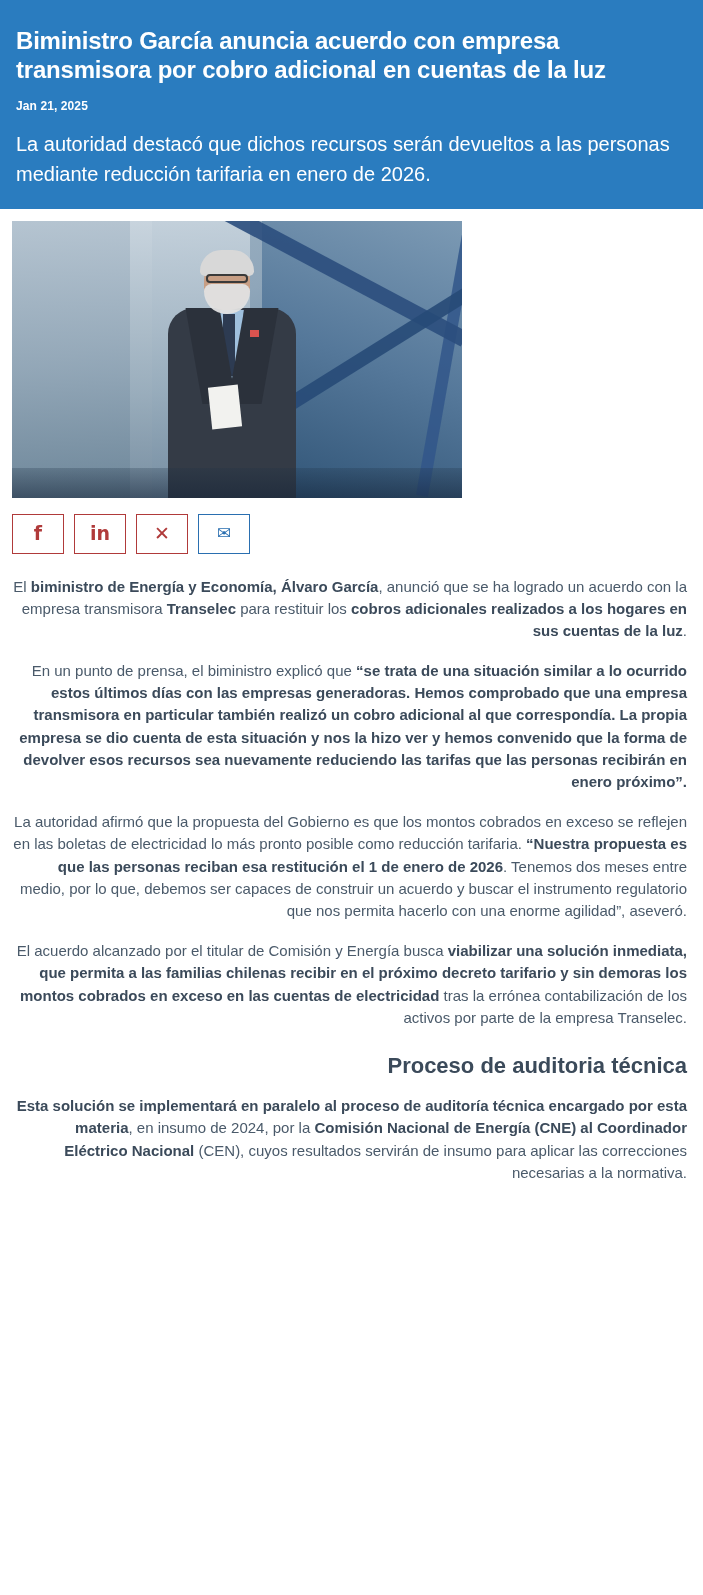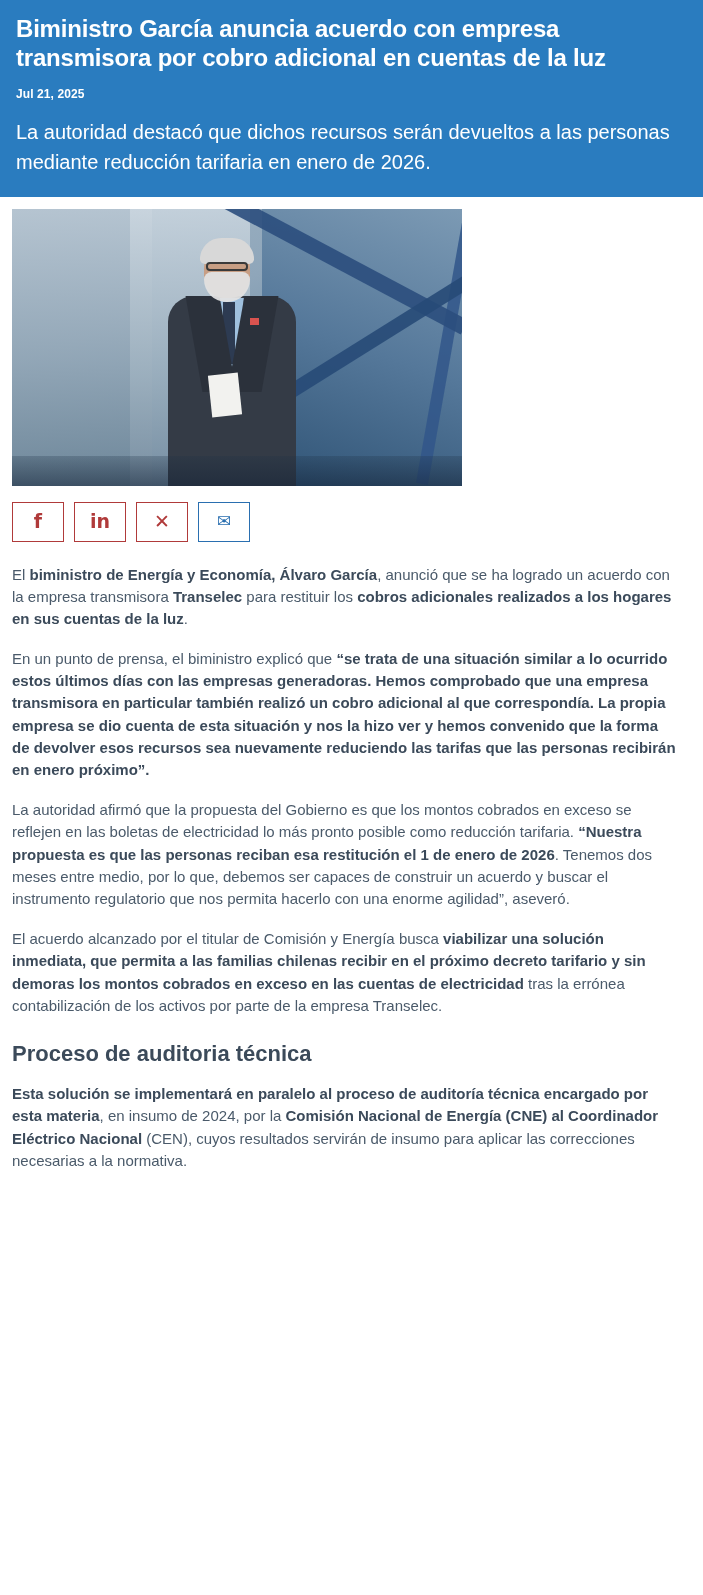--- a/index.html
+++ b/index.html
@@ -16,21 +16,21 @@
   .page {
     width: 703px;
     margin: 0;
     position: relative;
   }
 
   
   .header {
     background: #2a7cbf;
     color: #ffffff;
-    padding: 14px 16px 20px 16px;
+    padding: 26px 16px 20px 16px;
     box-sizing: border-box;
   }
   .header-title {
     font-size: 24px;
     line-height: 1.22;
     font-weight: bold;
     margin: 0 0 14px 0;
     letter-spacing: -0.2px;
   }
   .header-date {
@@ -157,21 +157,22 @@
     font-size: 19px;
     font-weight: bold;
     line-height: 1;
     color: #b03a3a;
     font-family: "DejaVu Sans", sans-serif;
   }
   .share-glyph.mail { color: #2a6fb0; font-size: 17px; }
 
   
   .body-wrap {
-    padding: 22px 24px 28px 12px;
+    padding: 22px 16px 28px 12px;
+    text-align: right;
   }
   .para {
     font-size: 15px;
     line-height: 1.48;
     margin: 0 0 18px 0;
     color: #4a5a6a;
   }
   .para b, .para strong { color: #3b4a5a; font-weight: bold; }
   .section-title {
     font-size: 22px;
@@ -181,21 +182,21 @@
     line-height: 1.2;
   }
 </style>
 </head>
 <body>
 
 <div class="page">
 
   <div class="header">
     <h1 class="header-title">Biministro García anuncia acuerdo con empresa transmisora por cobro adicional en cuentas de la luz</h1>
-    <div class="header-date">Jul 21, 2025</div>
+    <div class="header-date">Jan 21, 2025</div>
     <p class="header-lead">La autoridad destacó que dichos recursos serán devueltos a las personas mediante reducción tarifaria en enero de 2026.</p>
   </div>
 
   <div class="figure-wrap">
     <div class="figure">
       <div class="fig-bld-a"></div>
       <div class="fig-bld-b"></div>
       <div class="fig-bld-c"></div>
       <div class="fig-beam3"></div>
       <div class="fig-beam1"></div>

